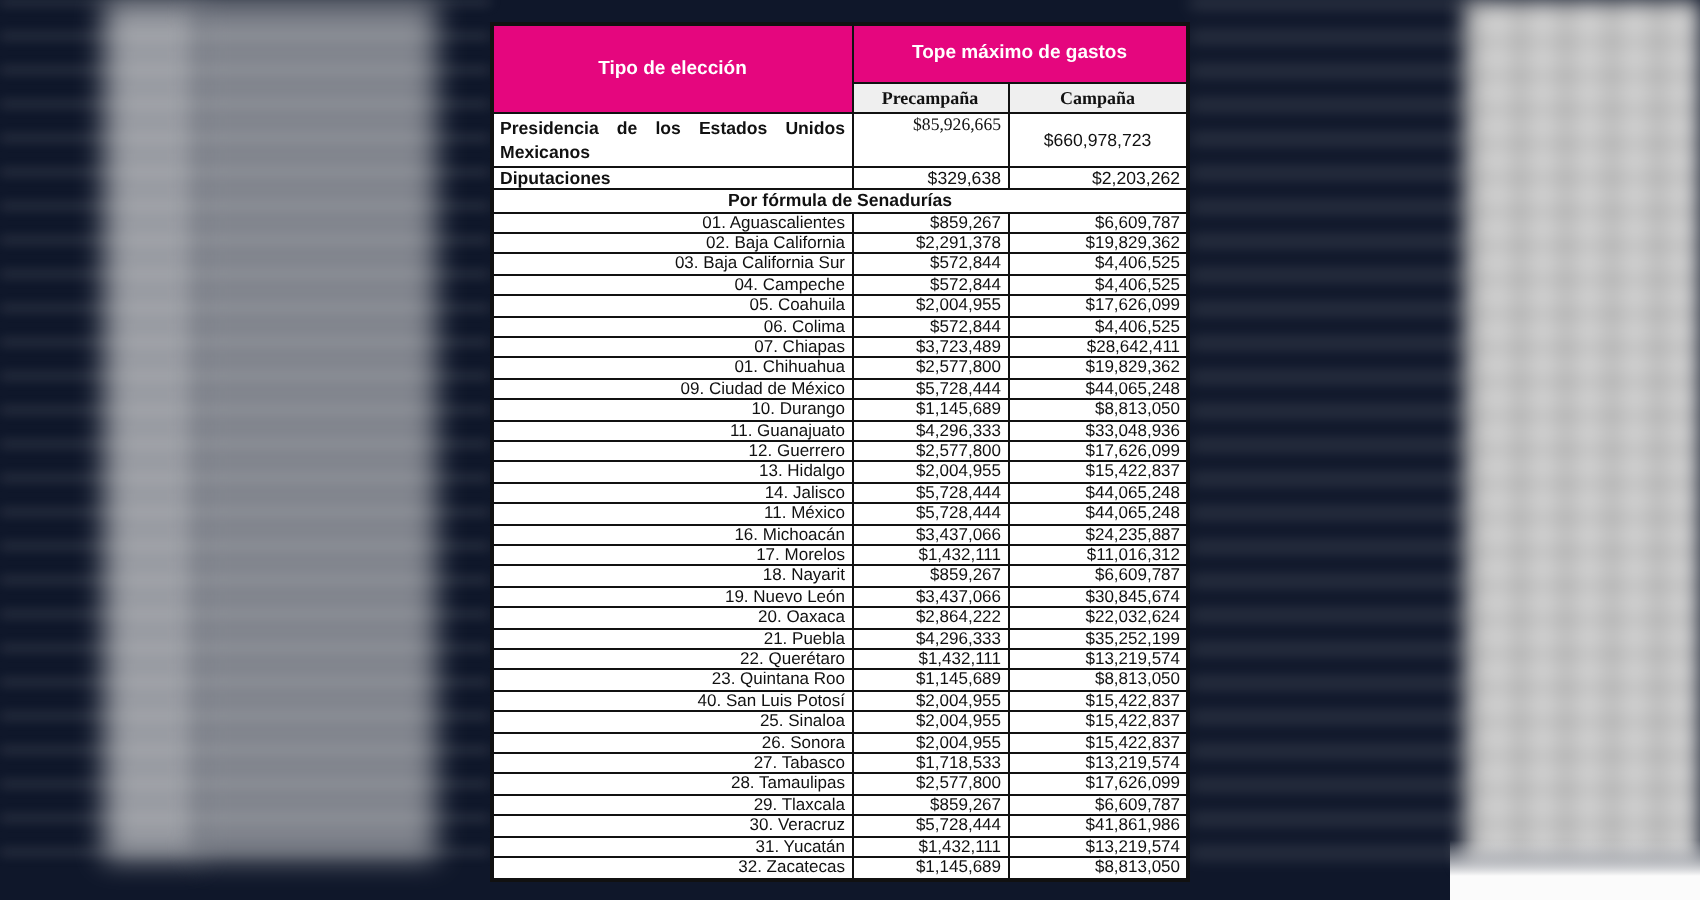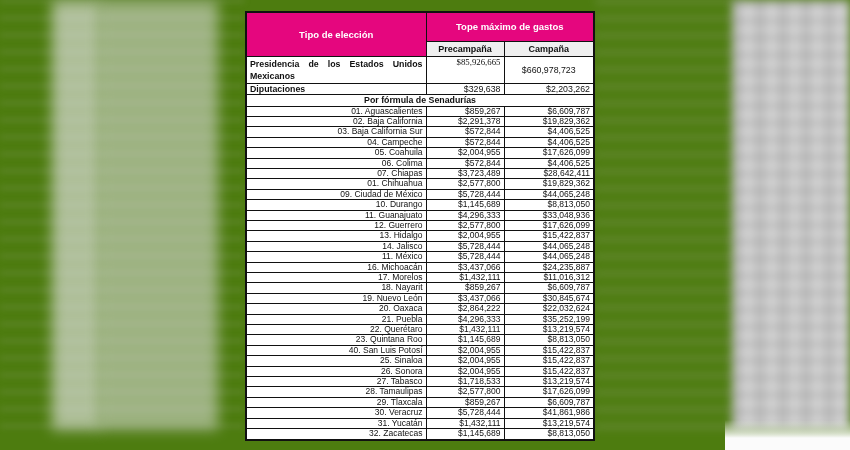--- a/index.html
+++ b/index.html
@@ -1,20 +1,20 @@
 <!DOCTYPE html>
 <html style="--header-pink: #E5067E; --border-black: #111111; --subheader-bg: #EFEFEF;"><head>
 <meta charset="utf-8">
 <style>
   html, body { margin: 0; padding: 0; }
   .canvas {
     position: relative;
     width: 850px; height: 450px;
     overflow: hidden;
-    background: #4d7c0f;
+    background: #0f172a;
     font-family: "Liberation Sans", sans-serif;
   }
   
   .bg { position: absolute; pointer-events: none; }
   .bg-left-rows {
     left: 0; top: 0; width: 245px; height: 440px;
     background: repeating-linear-gradient(180deg, rgba(195,195,195,.28) 0 2px, rgba(255,255,255,0) 2px 17px);
     filter: blur(3px);
   }
   .bg-left-numbers {
@@ -69,20 +69,21 @@
     vertical-align: middle;
   }
   tr.h1 { height: 29px; }
   tr.h2 { height: 15px; }
   th.sub {
     background: var(--subheader-bg, #EFEFEF);
     font-size: 9px;
     font-weight: bold;
     text-align: center;
     vertical-align: middle;
+    font-family: Liberation Serif, serif;
   }
   .row-presidencia td { height: 26px; font-weight: bold; font-size: 8.8px; }
   .row-presidencia td.c-label {
     white-space: normal;
     text-align: justify;
     line-height: 12px;
     vertical-align: middle;
   }
   .row-presidencia td.c-pre  { vertical-align: top; text-align: right; line-height: 11px; font-weight: normal; font-family: Liberation Serif, serif; }
   .row-presidencia td.c-camp { vertical-align: middle; text-align: center; font-weight: normal; margin-left: 40px; }

